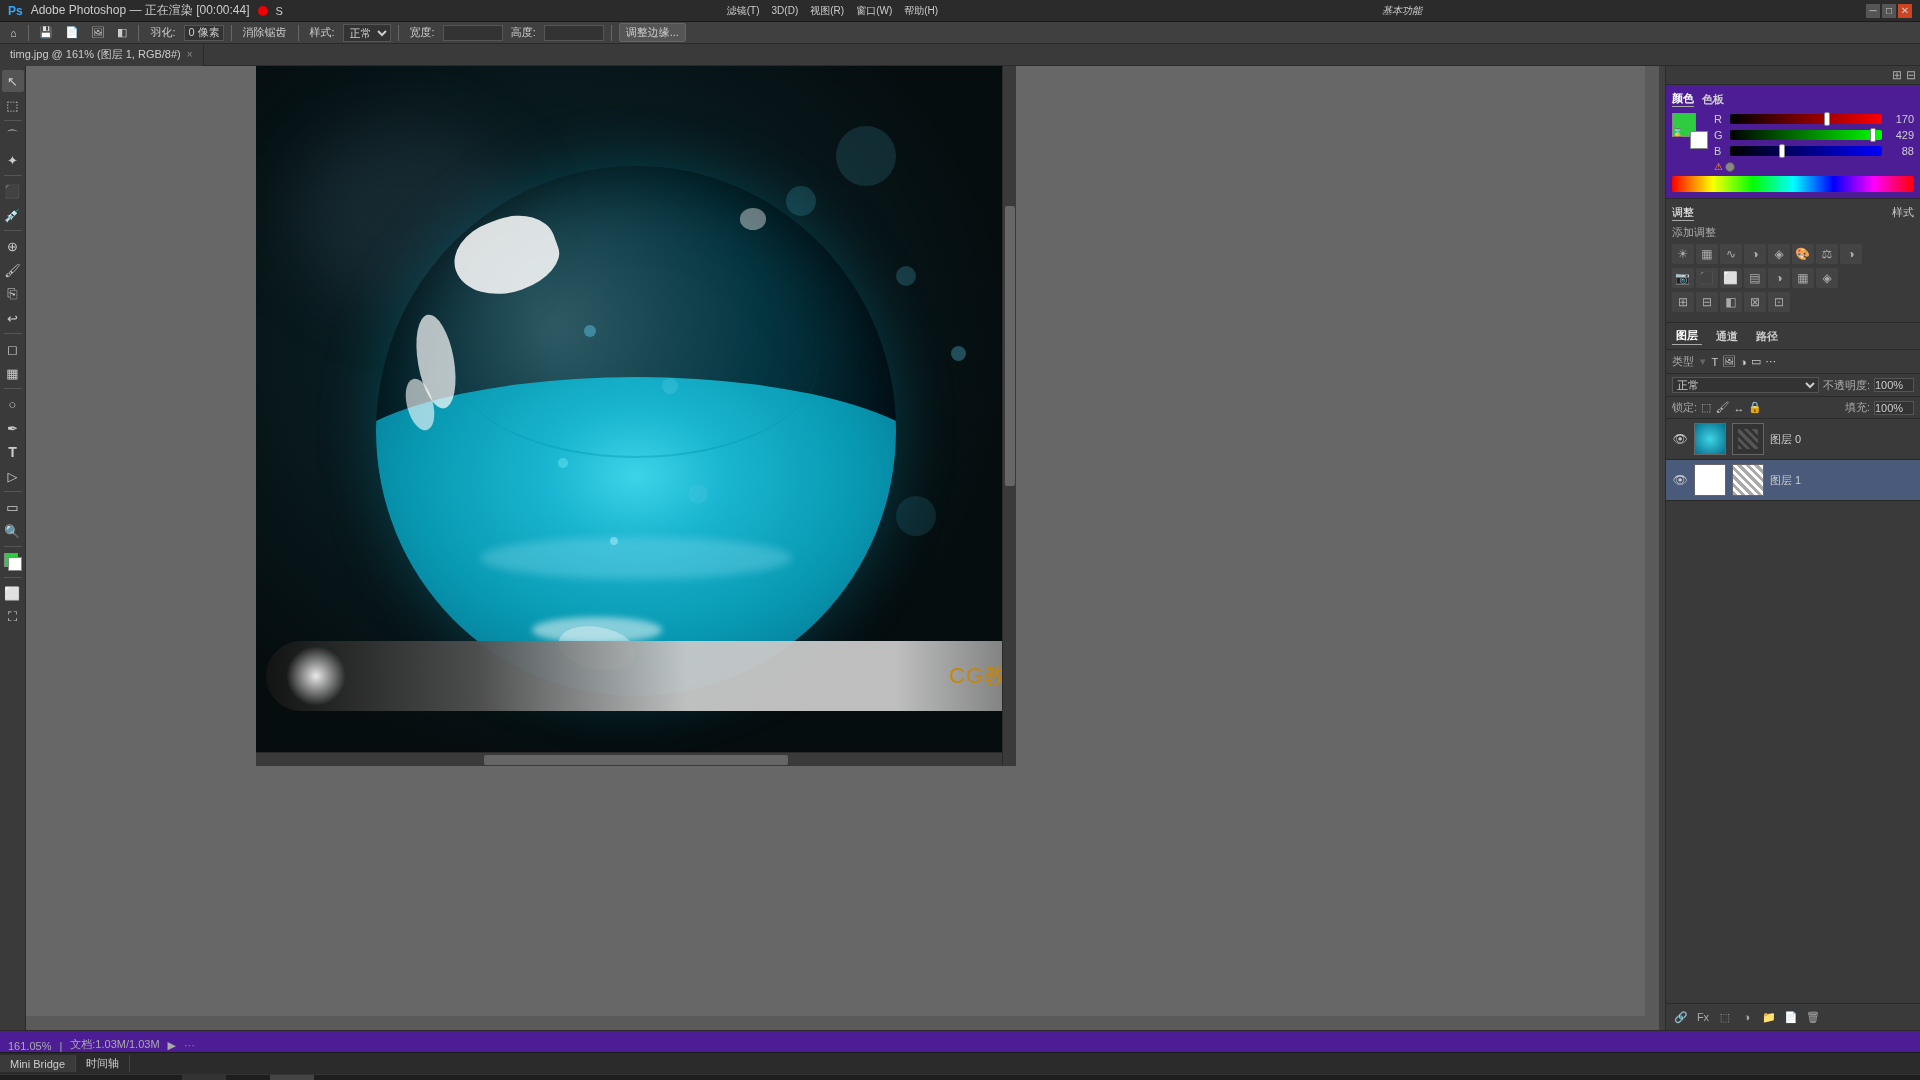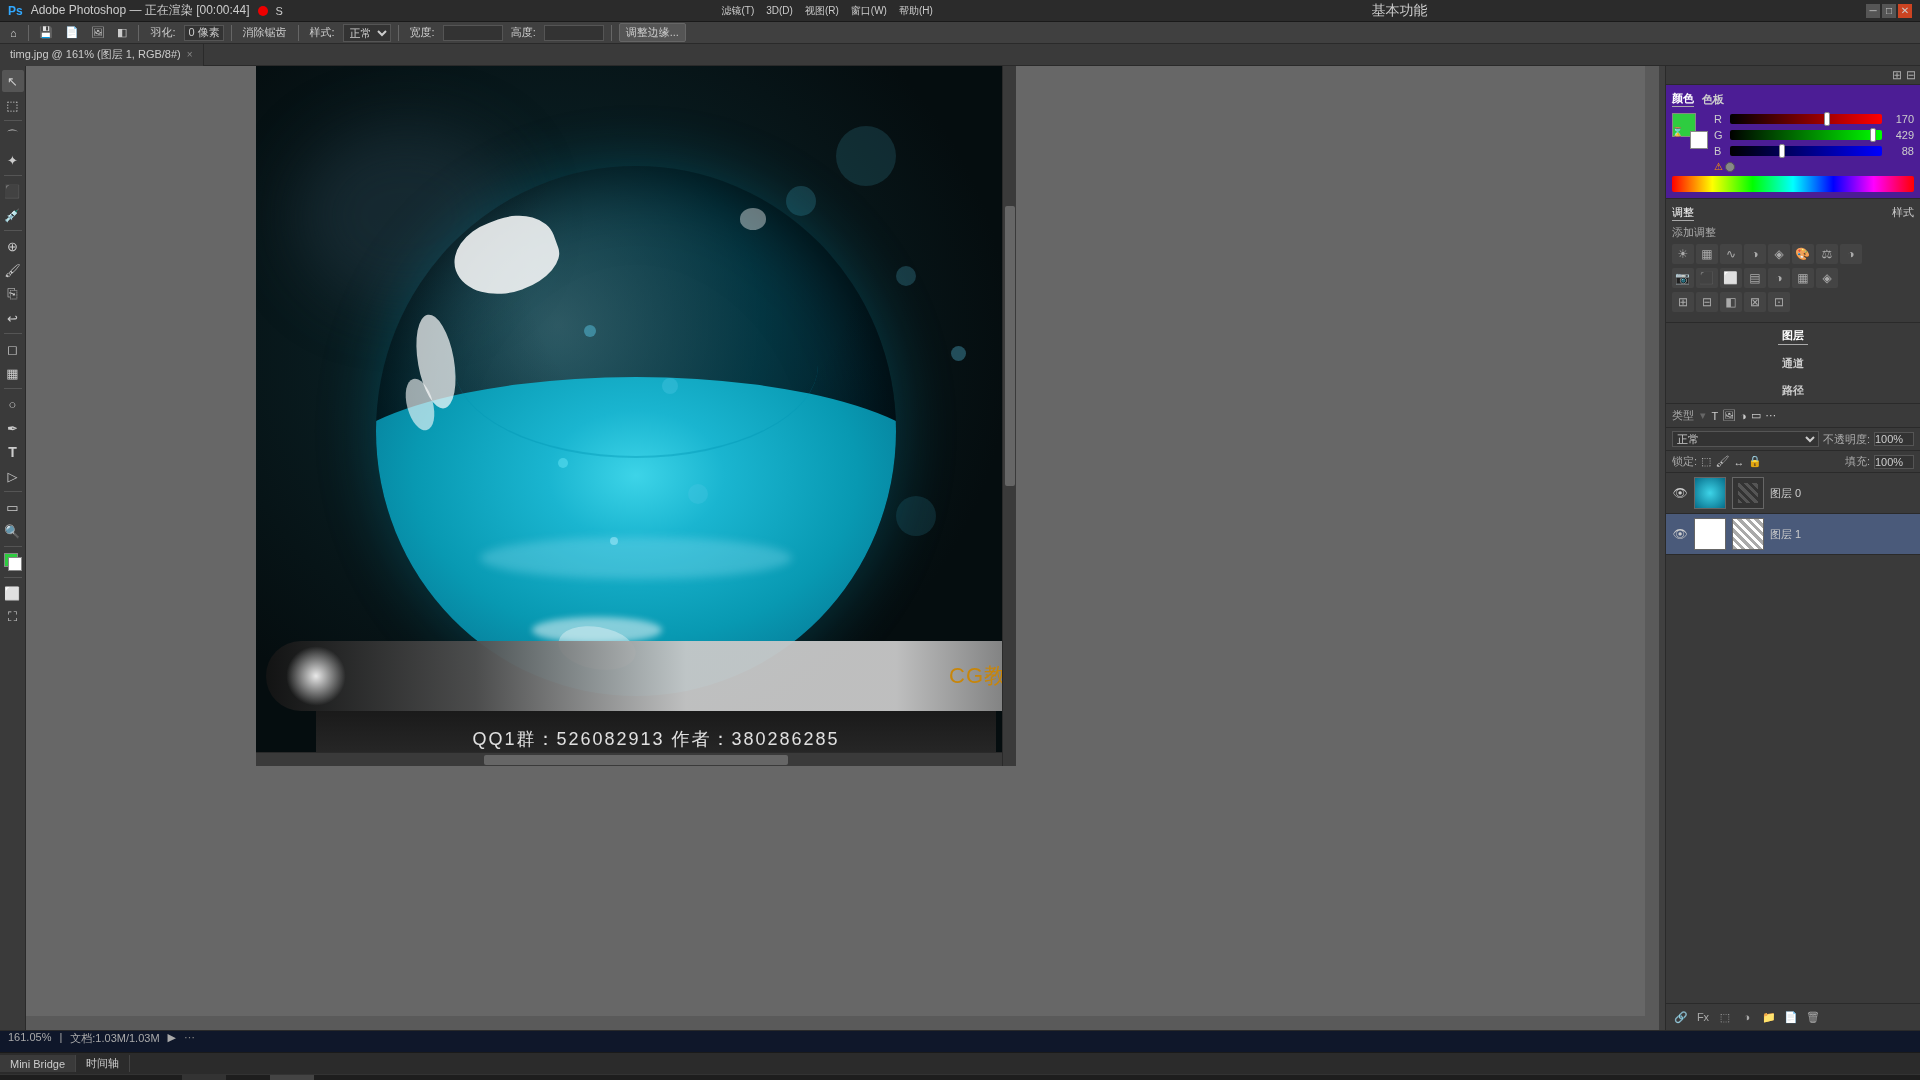--- a/index.html
+++ b/index.html
@@ -408,21 +408,20 @@
     }
     .layers-header {
       display: flex;
       align-items: center;
       gap: 10px;
       padding: 4px 6px;
       border-bottom: 1px solid #2a2a2a;
       font-size: 11px;
       color: #ccc;
       font-weight: bold;
-      flex-direction: column;
     }
     .layers-tab {
       cursor: pointer;
       padding: 1px 4px;
     }
     .layers-tab.active {
       color: #fff;
       border-bottom: 1px solid #aaa;
     }
 
@@ -520,24 +519,24 @@
     
     #right-resize {
       width: 6px;
       background: #404040;
       cursor: ew-resize;
     }
 
     
     #statusbar {
       height: 22px;
-      background: #0f172a;
+      background: #4c1d95;
       border-top: 1px solid #2a2a2a;
       display: flex;
-      align-items: flex-start;
+      align-items: flex-end;
       padding: 0 8px;
       gap: 8px;
       font-size: 11px;
       color: #aaa;
     }
 
     
     #bottombar {
       height: 22px;
       background: #2b2b2b;
@@ -611,21 +610,21 @@
     <span style="font-size:11px;color:#ccc;">S</span>
   </div>
   <div id="titlebar-menu">
     <span>滤镜(T)</span>
     <span>3D(D)</span>
     <span>视图(R)</span>
     <span>窗口(W)</span>
     <span>帮助(H)</span>
   </div>
   <div style="display:flex;align-items:center;gap:6px;">
-    <span style="font-size:14px;color:#ccc;">基本功能</span>
+    <span style="font-size:10px;color:#ccc;font-style:italic;">基本功能</span>
   </div>
   <div id="titlebar-controls">
     <button class="win-btn">─</button>
     <button class="win-btn">□</button>
     <button class="win-btn" style="background:#c42;">✕</button>
   </div>
 </div>
 
 <div id="toolbar">
 
@@ -750,23 +749,20 @@
             <div style="position:absolute;bottom:5%;left:35%;width:15%;height:8%;background:rgba(255,255,255,0.35);border-radius:50%;transform:rotate(10deg);"></div>
           </div>
         </div>
 
         <div style="position:absolute;bottom:55px;left:10px;width:840px;height:70px;background:linear-gradient(to right, rgba(20,20,20,0.9), rgba(80,80,80,0.95), rgba(200,200,200,0.95), rgba(200,200,200,0.95), rgba(80,80,80,0.9));border-radius:35px;display:flex;align-items:center;padding:0 30px;gap:20px;">
 
           <div style="width:60px;height:60px;background:radial-gradient(circle, rgba(255,255,255,0.9) 0%, rgba(255,255,255,0) 70%);border-radius:50%;flex-shrink:0;margin-left:-10px;"></div>
           <span style="font-size:22px;color:#c8860a;font-family:'Microsoft YaHei',sans-serif;margin-left:auto;letter-spacing:1px;">CG教育平台</span>
         </div>
 
-        <div style="position:absolute;bottom:0;left:60px;width:680px;height:55px;background:linear-gradient(to bottom, #1a1a1a, #2a2a2a);display:flex;align-items:center;justify-content:center;">
-          <span style="font-size:18px;color:#e0e0e0;font-family:'Microsoft YaHei',sans-serif;letter-spacing:2px;">QQ1群：526082913  作者：380286285</span>
-        </div>
 
         <div id="h-scrollbar">
           <div style="position:absolute;left:30%;width:40%;height:100%;background:#666;border-radius:2px;top:2px;height:10px;"></div>
         </div>
 
         <div id="v-scrollbar">
           <div style="position:absolute;top:20%;height:40%;width:10px;background:#666;border-radius:2px;left:2px;"></div>
         </div>
       </div>
     </div>

